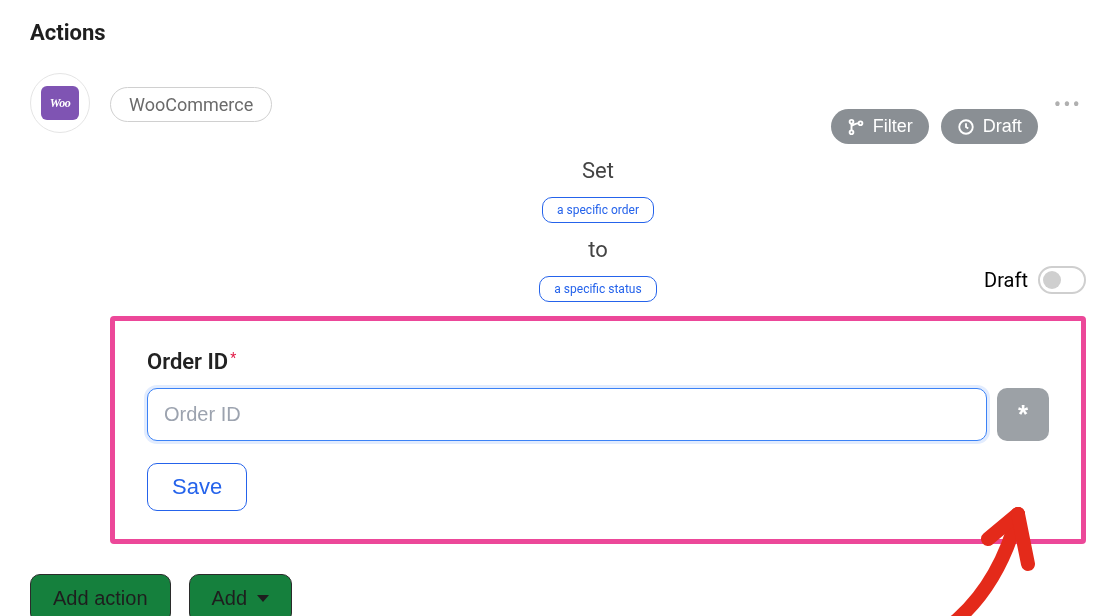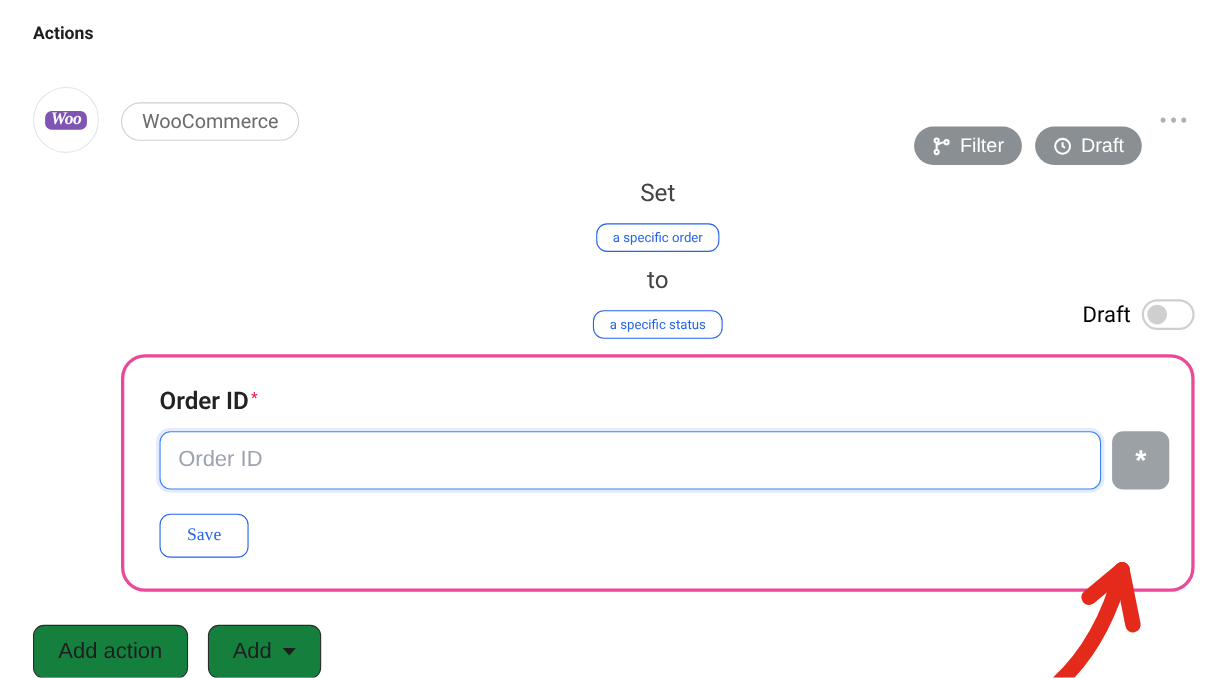--- a/index.html
+++ b/index.html
@@ -6,51 +6,51 @@
     body {
       font-family: -apple-system, BlinkMacSystemFont, "Segoe UI", Roboto, sans-serif;
       background: #fff;
       width: 1116px;
       height: 616px;
       padding: 20px 30px;
       color: #1e1e1e;
       position: relative;
     }
     .section-title {
-      font-size: 16px;
+      font-size: 22px;
       font-weight: 700;
-      margin-bottom: 32px;
+      margin-bottom: 20px;
     }
     .action-block {
       display: flex;
       gap: 20px;
       align-items: flex-start;
       margin-bottom: 30px;
     }
     .avatar {
       width: 60px;
       height: 60px;
       border-radius: 50%;
       border: 1px solid #e5e5e5;
       display: flex;
       align-items: center;
       justify-content: center;
       flex-shrink: 0;
       margin-top: 8px;
     }
     .woo-logo {
       width: 38px;
-      height: 17px;
+      height: 34px;
       background: #7f54b3;
       border-radius: 6px;
       display: flex;
       align-items: center;
       justify-content: center;
       color: #fff;
-      font-size: 16px;
+      font-size: 12px;
       font-weight: 800;
       font-style: italic;
       letter-spacing: -0.5px;
       font-family: Georgia, serif;
     }
     .action-body { flex: 1; }
     .header-row {
       display: flex;
       align-items: center;
       gap: 12px;
@@ -126,23 +126,23 @@
     .toggle-knob {
       position: absolute;
       width: 18px;
       height: 18px;
       background: #cfcfcf;
       border-radius: 50%;
       top: 3px;
       left: 3px;
     }
     .editor-card {
-      border: 3px solid #ec4899;
-      border-radius: 22px;
-      padding: 28px 20px 28px 32px;
+      border: 5px solid #ec4899;
+      border-radius: 4px;
+      padding: 28px 32px 28px 32px;
       position: relative;
     }
     .field-label {
       font-size: 22px;
       font-weight: 600;
       color: #222;
       margin-bottom: 14px;
       display: inline-block;
     }
     .required {
@@ -178,24 +178,23 @@
       font-weight: 700;
       cursor: pointer;
       display: flex;
       align-items: center;
       justify-content: center;
     }
     .btn-row { display: flex; gap: 16px; }
     .btn {
       border-radius: 10px;
       padding: 10px 24px;
-      font-size: 16px;
+      font-size: 22px;
       cursor: pointer;
       background: #fff;
-      font-family: Liberation Serif, serif;
     }
     .btn-primary-outline {
       border: 1.5px solid #2563eb;
       color: #2563eb;
     }
     .btn-muted {
       border: 1.5px solid #d0d0d0;
       color: #6b6b6b;
     }
     .footer-row {

